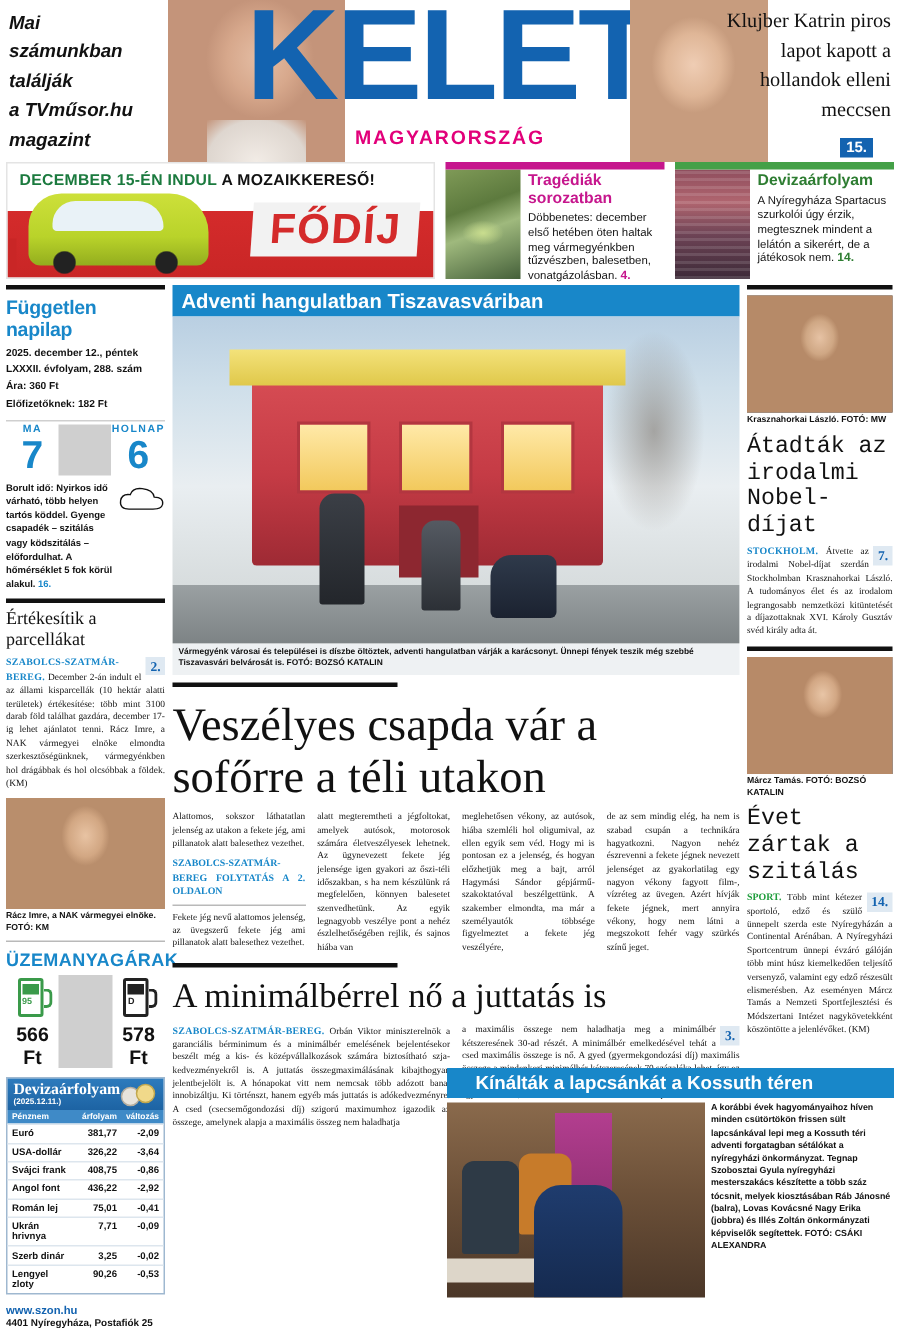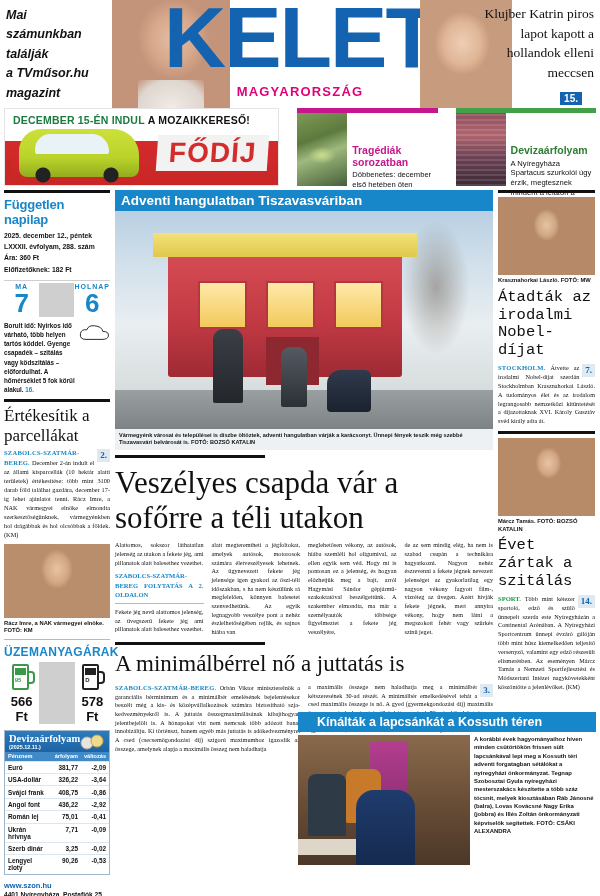--- a/index.html
+++ b/index.html
@@ -53,21 +53,21 @@
     position:absolute; right:6px; top:4px; width:120px; text-align:right;
     font-family:"Liberation Serif", serif; font-size:13.5px; line-height:1.45; color:#111;
   }
   .mh-pagenum {
     position:absolute; right:18px; top:92px;
     background:#1363b0; color:#fff; font-weight:bold; font-size:10px;
     padding:1px 4px;
   }
 
   
-  .promos { position:absolute; top:108px; left:0; width:600px; height:80px; display:flex; gap:18px; padding:0 4px; }
+  .promos { position:absolute; top:108px; left:0; width:600px; height:80px; display:flex; gap:7px; padding:0 4px; }
   .promo-ad { position:relative; width:290px; height:78px; background:linear-gradient(180deg,#ffffff 0%,#ffffff 42%, #d42b2b 42%, #c92626 100%); overflow:hidden; border:1px solid #e4e4e4;}
   .promo-ad .ad-top { position:absolute; top:5px; left:8px; font-weight:bold; font-size:10.5px; color:#1b7a3e; letter-spacing:.2px;}
   .promo-ad .ad-top b { color:#111; }
   .promo-ad .ad-car {
     position:absolute; left:14px; top:20px; width:120px; height:48px;
     background:linear-gradient(180deg,#cde03a 0%, #b9d32a 60%, #93ad1e 100%);
     border-radius:22px 26px 8px 8px;
   }
   .promo-ad .ad-car::before{
     content:""; position:absolute; left:16px; top:5px; width:74px; height:20px;
@@ -82,21 +82,21 @@
   .promo-ad .ad-fodij {
     position:absolute; right:10px; top:26px;
     background:#f2f2f2; color:#d42b2b; font-weight:bold; font-size:28px;
     padding:2px 12px; transform:skewX(-4deg); letter-spacing:1px;
   }
   .promo-ad .ad-side { position:absolute; left:1px; bottom:4px; width:5px; height:22px; background:#c92626; }
 
   .promo-card { position:relative; width:148px; height:78px; display:flex; }
   .promo-card .pc-bar { position:absolute; top:0; left:0; right:0; height:5px; }
   .promo-card .pc-img { width:50px; margin-top:5px; }
-  .promo-card .pc-body { flex:1; padding:7px 3px 0 5px;margin-top:30px; }
+  .promo-card .pc-body { flex:1; padding:7px 3px 0 5px; }
   .promo-card h3 { font-size:10.5px; font-weight:bold; line-height:1.1; margin-bottom:2px; }
   .promo-card p { font-size:7.6px; line-height:1.28; color:#111; }
   .promo-card .pg { font-weight:bold; font-size:8px; }
   .pc-magenta .pc-bar { background:#c6168d; }
   .pc-magenta h3 { color:#c6168d; }
   .pc-magenta .pg { color:#c6168d; }
   .pc-green .pc-bar { background:#44a047; }
   .pc-green h3 { color:#2e7d32; }
   .pc-green .pg { color:#2e7d32; }
   .img-crash { background:linear-gradient(160deg,#7f9a57 0%,#5d7a3e 35%,#9fb97d 55%,#45603a 100%); }
@@ -122,21 +122,21 @@
   .fn-rule { height:1px; background:#cfcfcf; margin:5px 0 2px; }
   .weather { display:flex; text-align:center; color:#1887c9; }
   .weather > div { flex:1; }
   .weather .w-lbl { font-size:7px; font-weight:bold; letter-spacing:1px; }
   .weather .w-val { font-size:26px; font-weight:bold; line-height:1.05; }
   .w-sep { width:1px; background:#cfcfcf; }
   .w-text { position:relative; font-size:6.3px; line-height:1.45; font-weight:bold; color:#111; margin-top:4px; padding-right:34px; }
   .w-text .pg { color:#1887c9; }
   .w-cloud { position:absolute; right:0; top:2px; width:32px; height:20px; }
 
-  .art-h1 { font-family:"Liberation Serif", serif; font-size:17px; line-height:1.15; color:#111; margin-top:4px; }
+  .art-h1 { font-family:"Liberation Serif", serif; font-size:12px; line-height:1.15; color:#111; margin-top:4px; }
   .art-body { font-family:"Liberation Serif", serif; font-size:6.3px; line-height:1.42; text-align:justify; color:#111; margin-top:3px; }
   .pg-badge { display:inline-block; background:#dfe9f2; color:#1363b0; font-weight:bold; font-size:9px; padding:0 3px; float:right; margin:1px 0 0 3px;}
   .photo-box { width:100%; height:74px; margin-top:4px; }
   .ph-man1 { background:
       radial-gradient(ellipse 16px 20px at 50% 34%, #e8c3a3 0%, #d2a783 70%, #b98e6c 100%),
       radial-gradient(ellipse 20px 12px at 50% 14%, #54453b 0%, #6b5a4c 70%, transparent 80%),
       linear-gradient(180deg,#6f7f8e 0%, #55657a 45%, #2a3440 100%); }
   .cap { font-size:5.8px; font-weight:bold; line-height:1.3; margin-top:2px; color:#111; }
 
   .fuel-title { color:#1887c9; font-weight:bold; font-size:12px; letter-spacing:.3px; text-align:center; margin-top:5px; }

